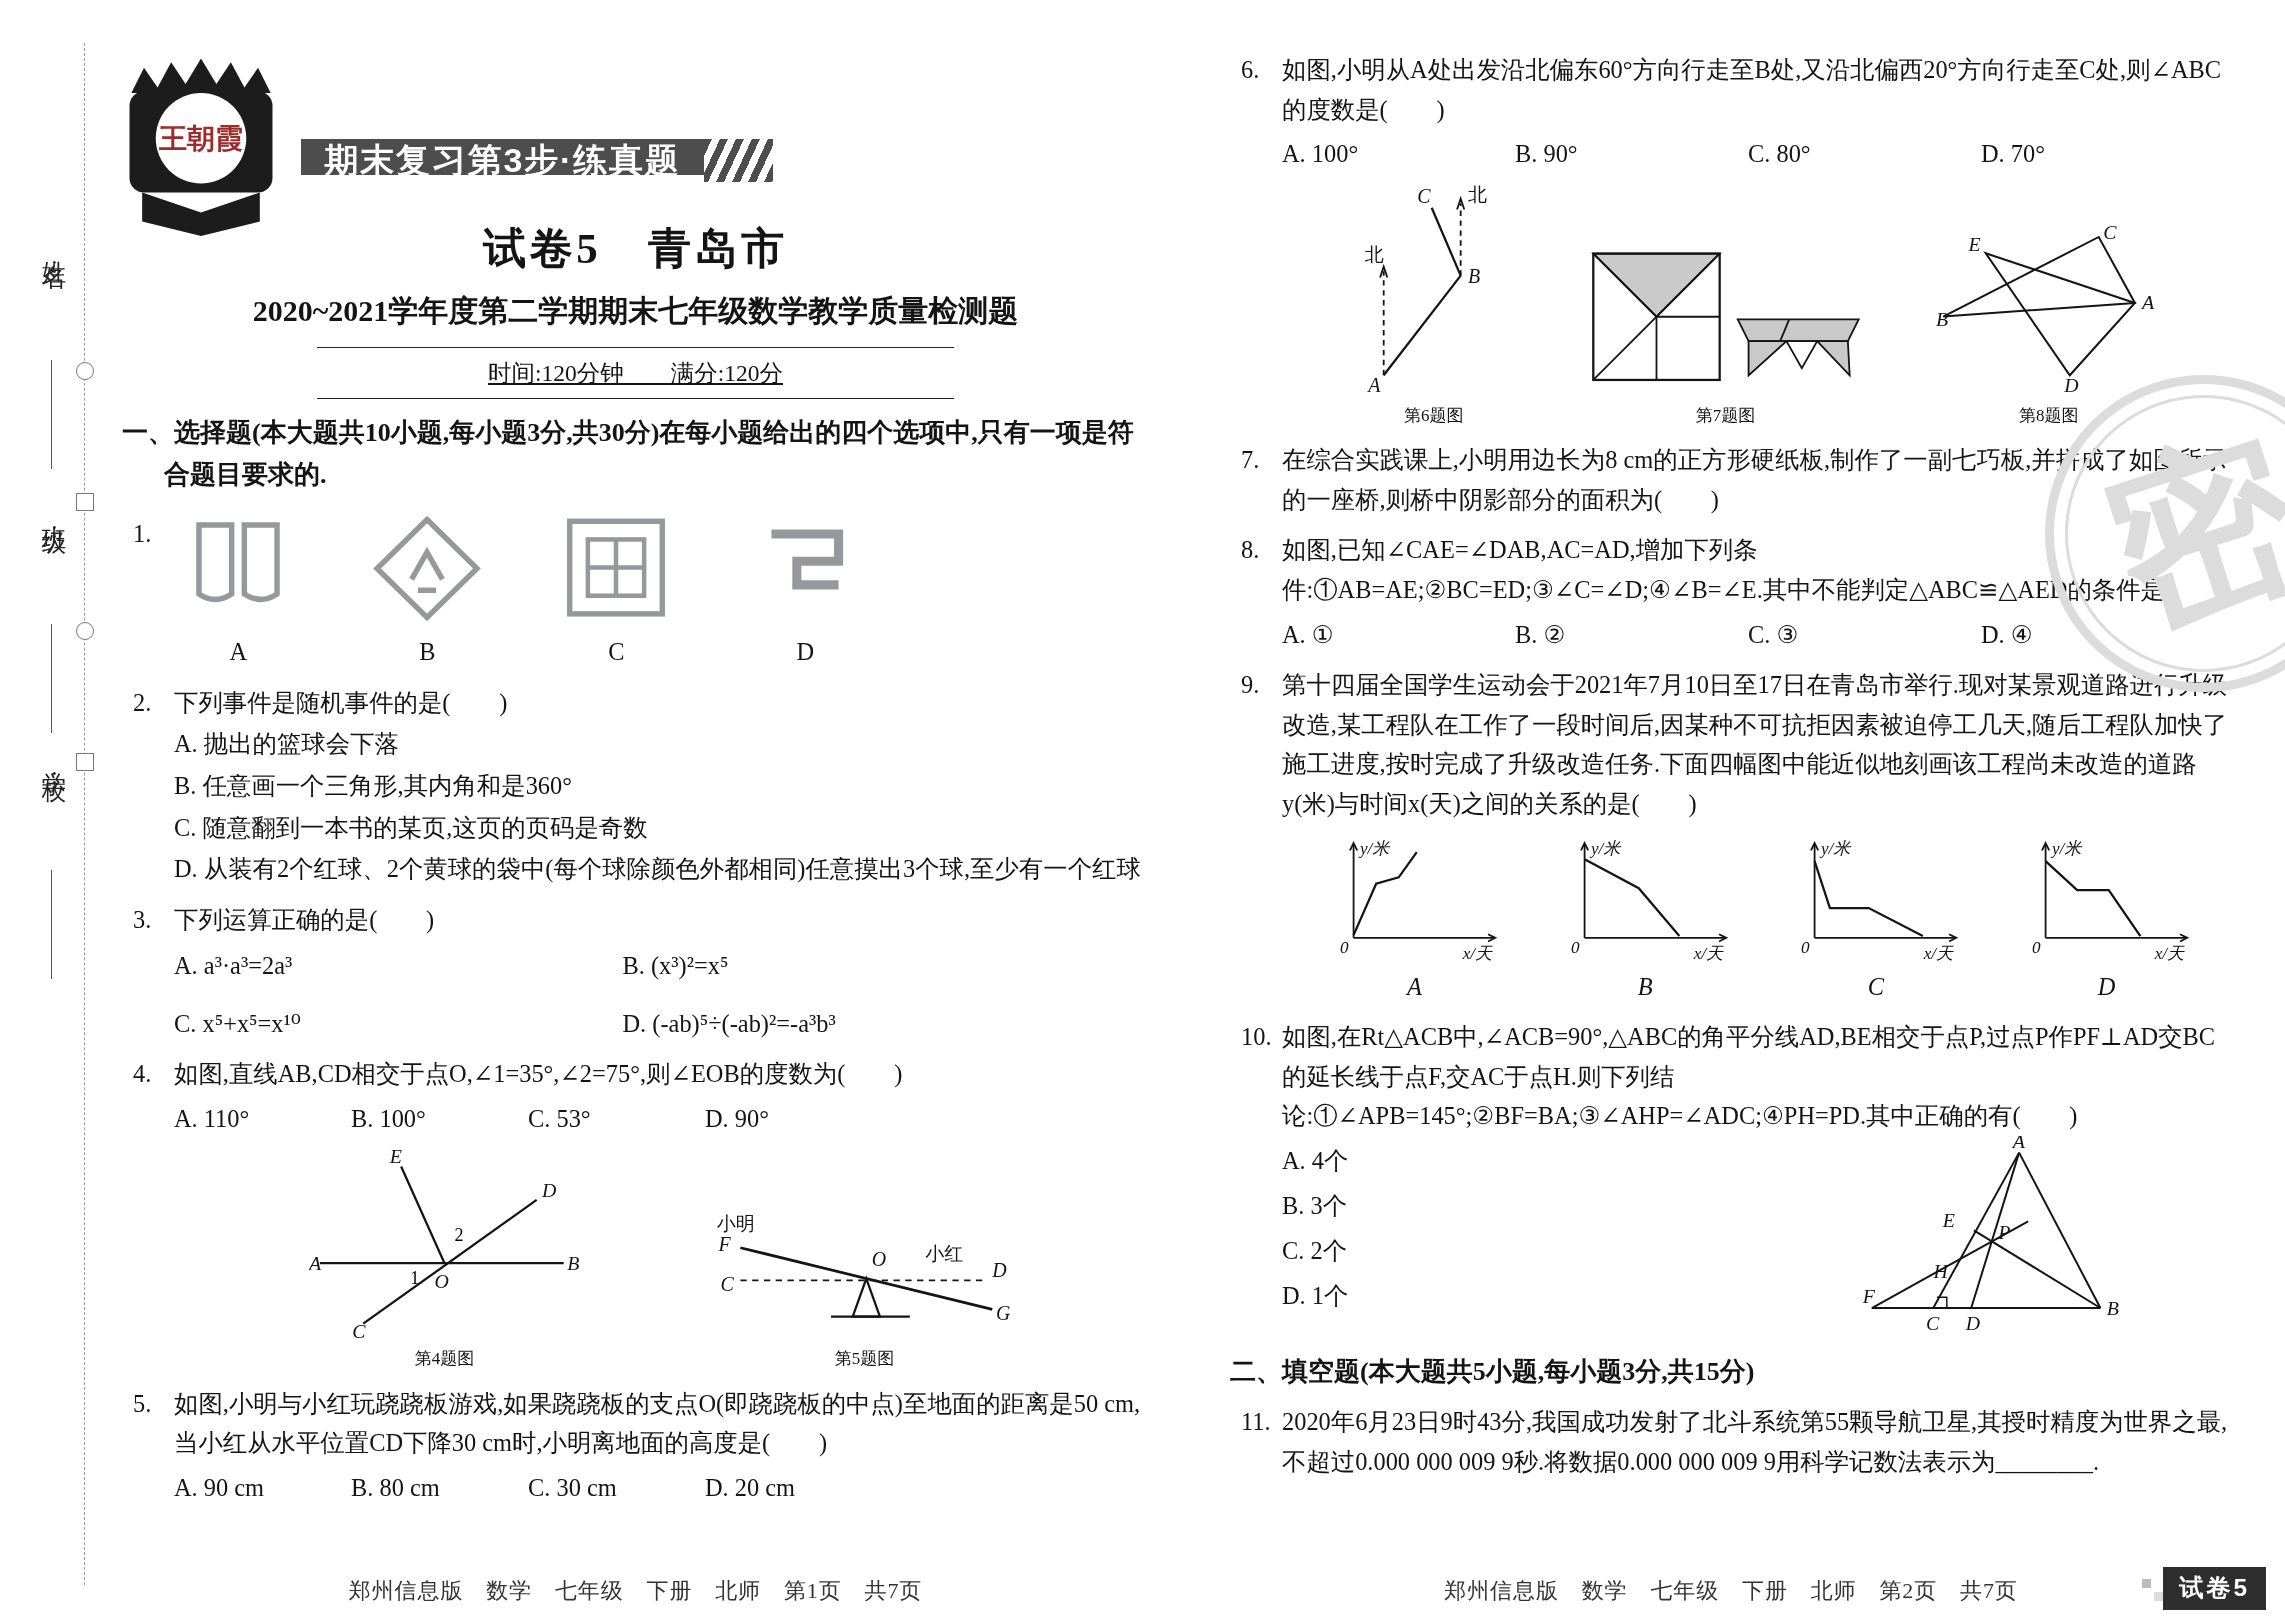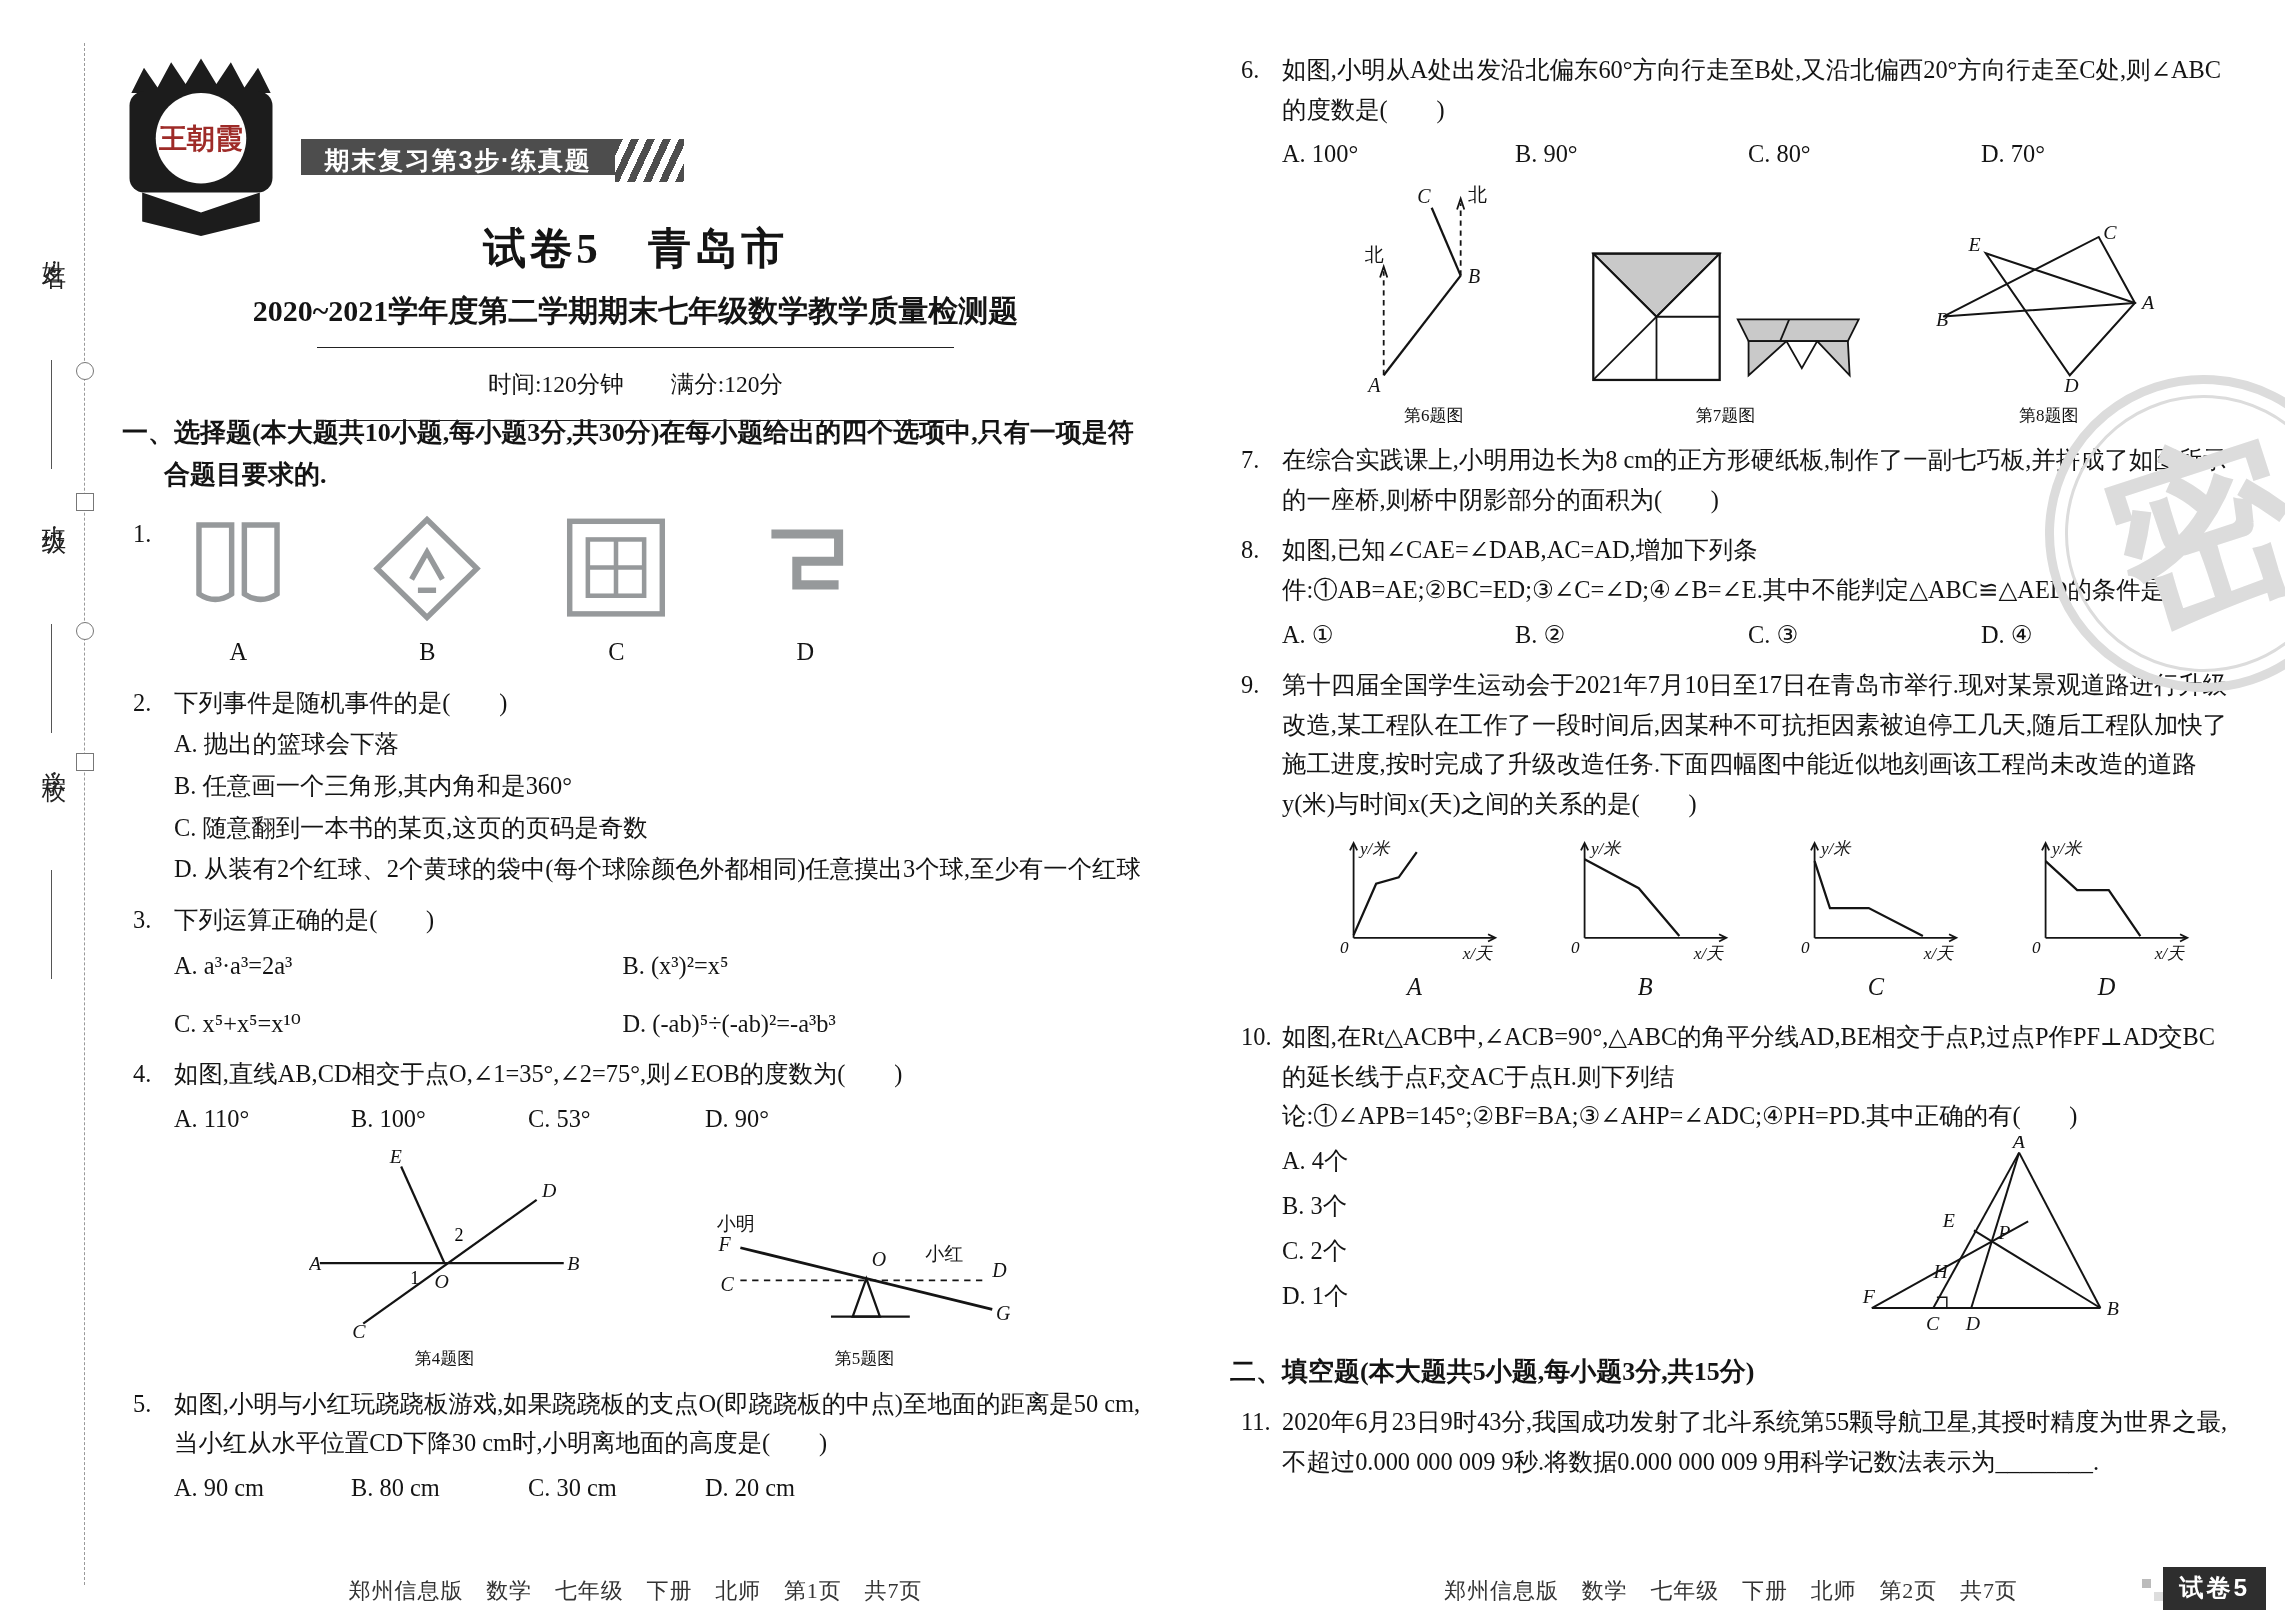--- a/index.html
+++ b/index.html
@@ -15,28 +15,28 @@
   .bmark.circle{border-radius:50%;}
 
   .page{position:absolute;top:50px;}
   .page1{left:122px;width:1027px;}
   .page2{left:1230px;width:1002px;}
 
   
   .p1-header{position:relative;height:355px;}
   .logo-badge{position:absolute;left:-7.2px;top:5.4px;}
   .banner{position:absolute;left:179px;top:89px;height:36px;background:#4d4d4d;color:#fff;
-          font-weight:bold;font-size:25px;line-height:43px;padding:0 23.5px;letter-spacing:1.8px;
+          font-weight:bold;font-size:34px;line-height:43px;padding:0 23.5px;letter-spacing:1.8px;
           font-family:"Liberation Sans","DejaVu Sans",sans-serif;}
   .banner .hatch{position:absolute;right:-69px;top:0;width:69px;height:43px;
           background:repeating-linear-gradient(115deg,#4d4d4d 0 7.2px,#ffffff 7.2px 14.5px);}
   .title{position:absolute;top:170px;width:100%;text-align:center;font-size:43px;font-weight:bold;letter-spacing:3.6px;}
   .subtitle{position:absolute;top:241px;width:100%;text-align:center;font-size:30px;font-weight:bold;}
-  .timebox{position:absolute;top:297px;left:19%;width:62%;text-align:center;font-size:23.5px;padding:20px 0;
-          border-top:1.8px solid #222;border-bottom:1.8px solid #222;}
+  .timebox{position:absolute;top:297px;left:19%;width:62%;text-align:center;font-size:23.5px;padding:9px 0;
+          border-top:1.8px solid #222;border-bottom:1.8px solid #222;text-decoration:underline;}
 
   .section-title{font-size:26px;font-weight:bold;line-height:1.62;padding-left:42px;text-indent:-42px;margin:7.2px 0 9px;}
 
   .q{position:relative;padding-left:52px;font-size:24.4px;line-height:1.62;margin-bottom:11px;}
   .qnum{position:absolute;left:11px;top:0;}
   .opts-row{display:flex;margin-top:5.4px;}
   .opts-row .opt{flex:0 0 177px;}
   .page2 .opts-row .opt{flex:0 0 233px;}
   .opts-col .opt{margin:2px 0;padding-left:33px;text-indent:-33px;}
   .opts-grid{display:grid;grid-template-columns:46% 54%;row-gap:18px;margin-top:7.2px;}

